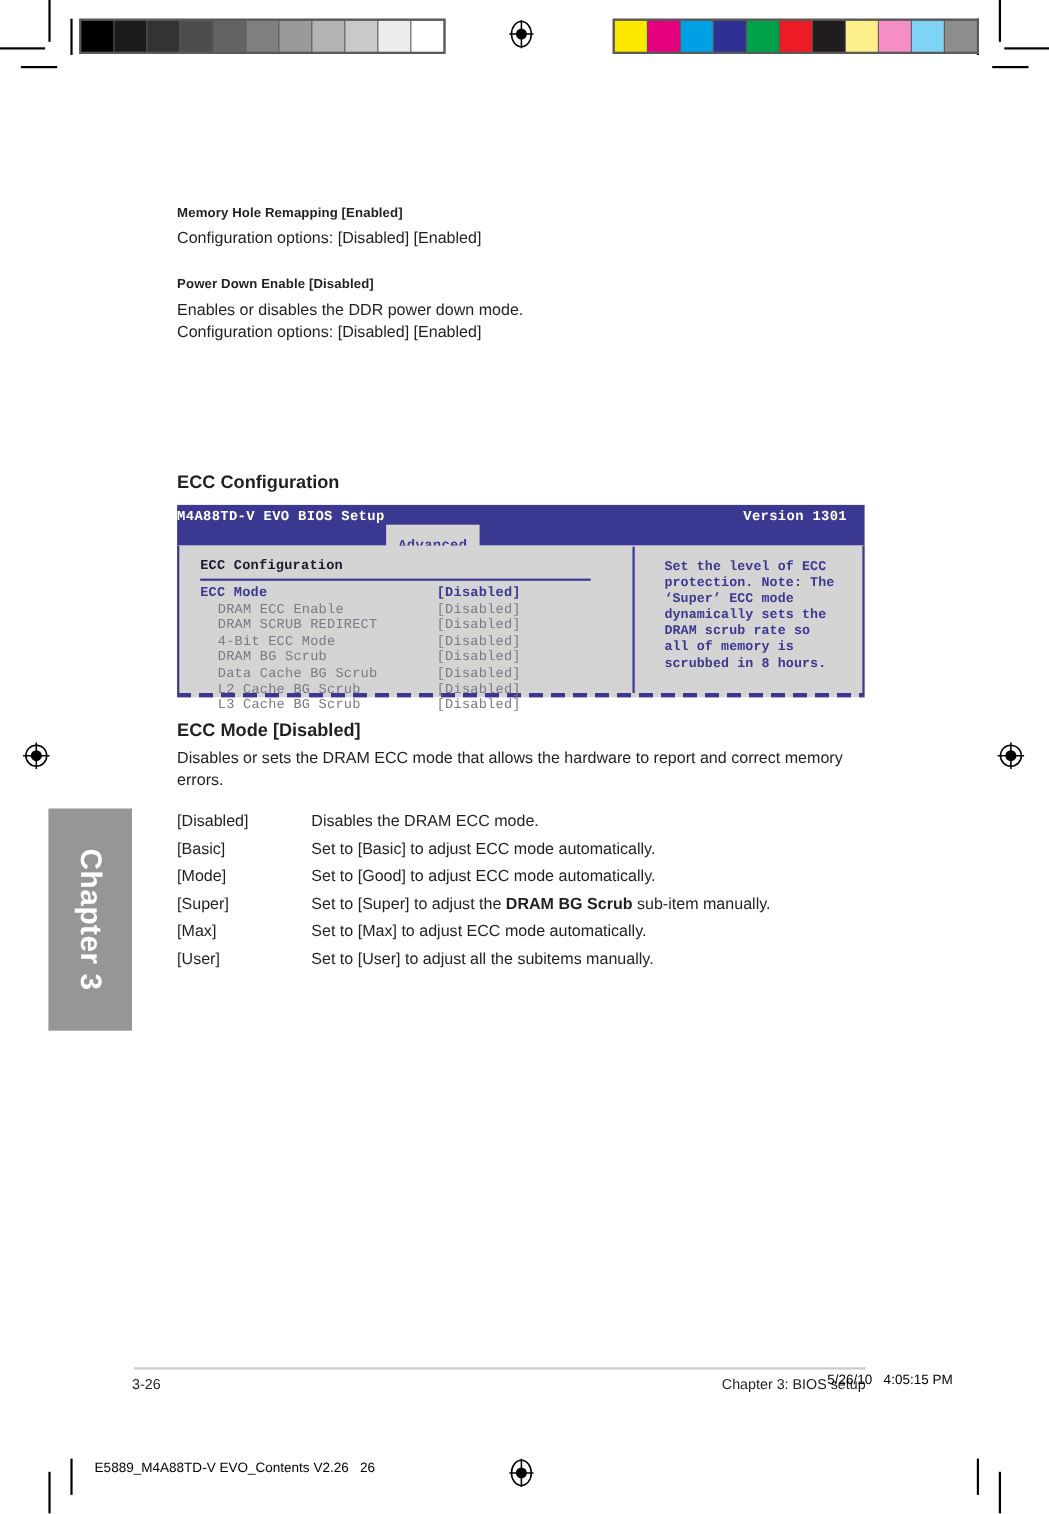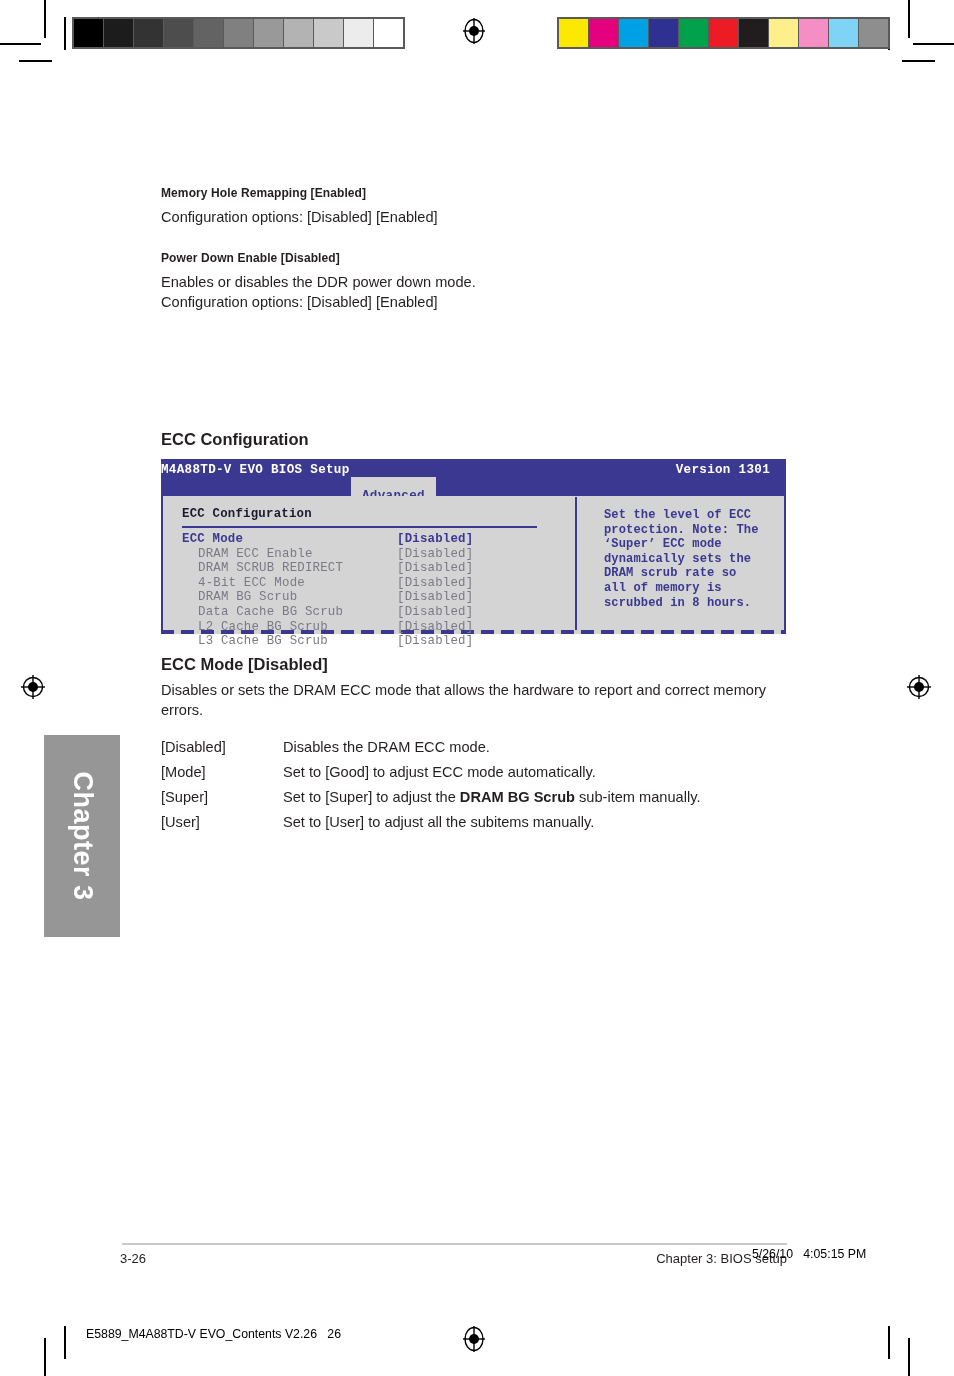--- a/index.html
+++ b/index.html
@@ -427,26 +427,34 @@
   <div class="mode-block">
     <h3>ECC Mode [Disabled]</h3>
     <p>Disables or sets the DRAM ECC mode that allows the hardware to report and correct memory errors.</p>
     <table class="opts">
       <tbody id="opts-body">
           <tr>
             <td class="optkey">[Disabled]</td>
             <td>Disables the DRAM ECC mode.</td>
           </tr>
           <tr>
+            <td class="optkey">[Basic]</td>
+            <td>Set to [Basic] to adjust ECC mode automatically.</td>
+          </tr>
+          <tr>
             <td class="optkey">[Mode]</td>
             <td>Set to [Good] to adjust ECC mode automatically.</td>
           </tr>
           <tr>
             <td class="optkey">[Super]</td>
             <td>Set to [Super] to adjust the <b>DRAM BG Scrub</b> sub-item manually.</td>
+          </tr>
+          <tr>
+            <td class="optkey">[Max]</td>
+            <td>Set to [Max] to adjust ECC mode automatically.</td>
           </tr>
           <tr>
             <td class="optkey">[User]</td>
             <td>Set to [User] to adjust all the subitems manually.</td>
           </tr>
         </tbody>
     </table>
   </div>
 
   <div class="foot-rule"></div>

